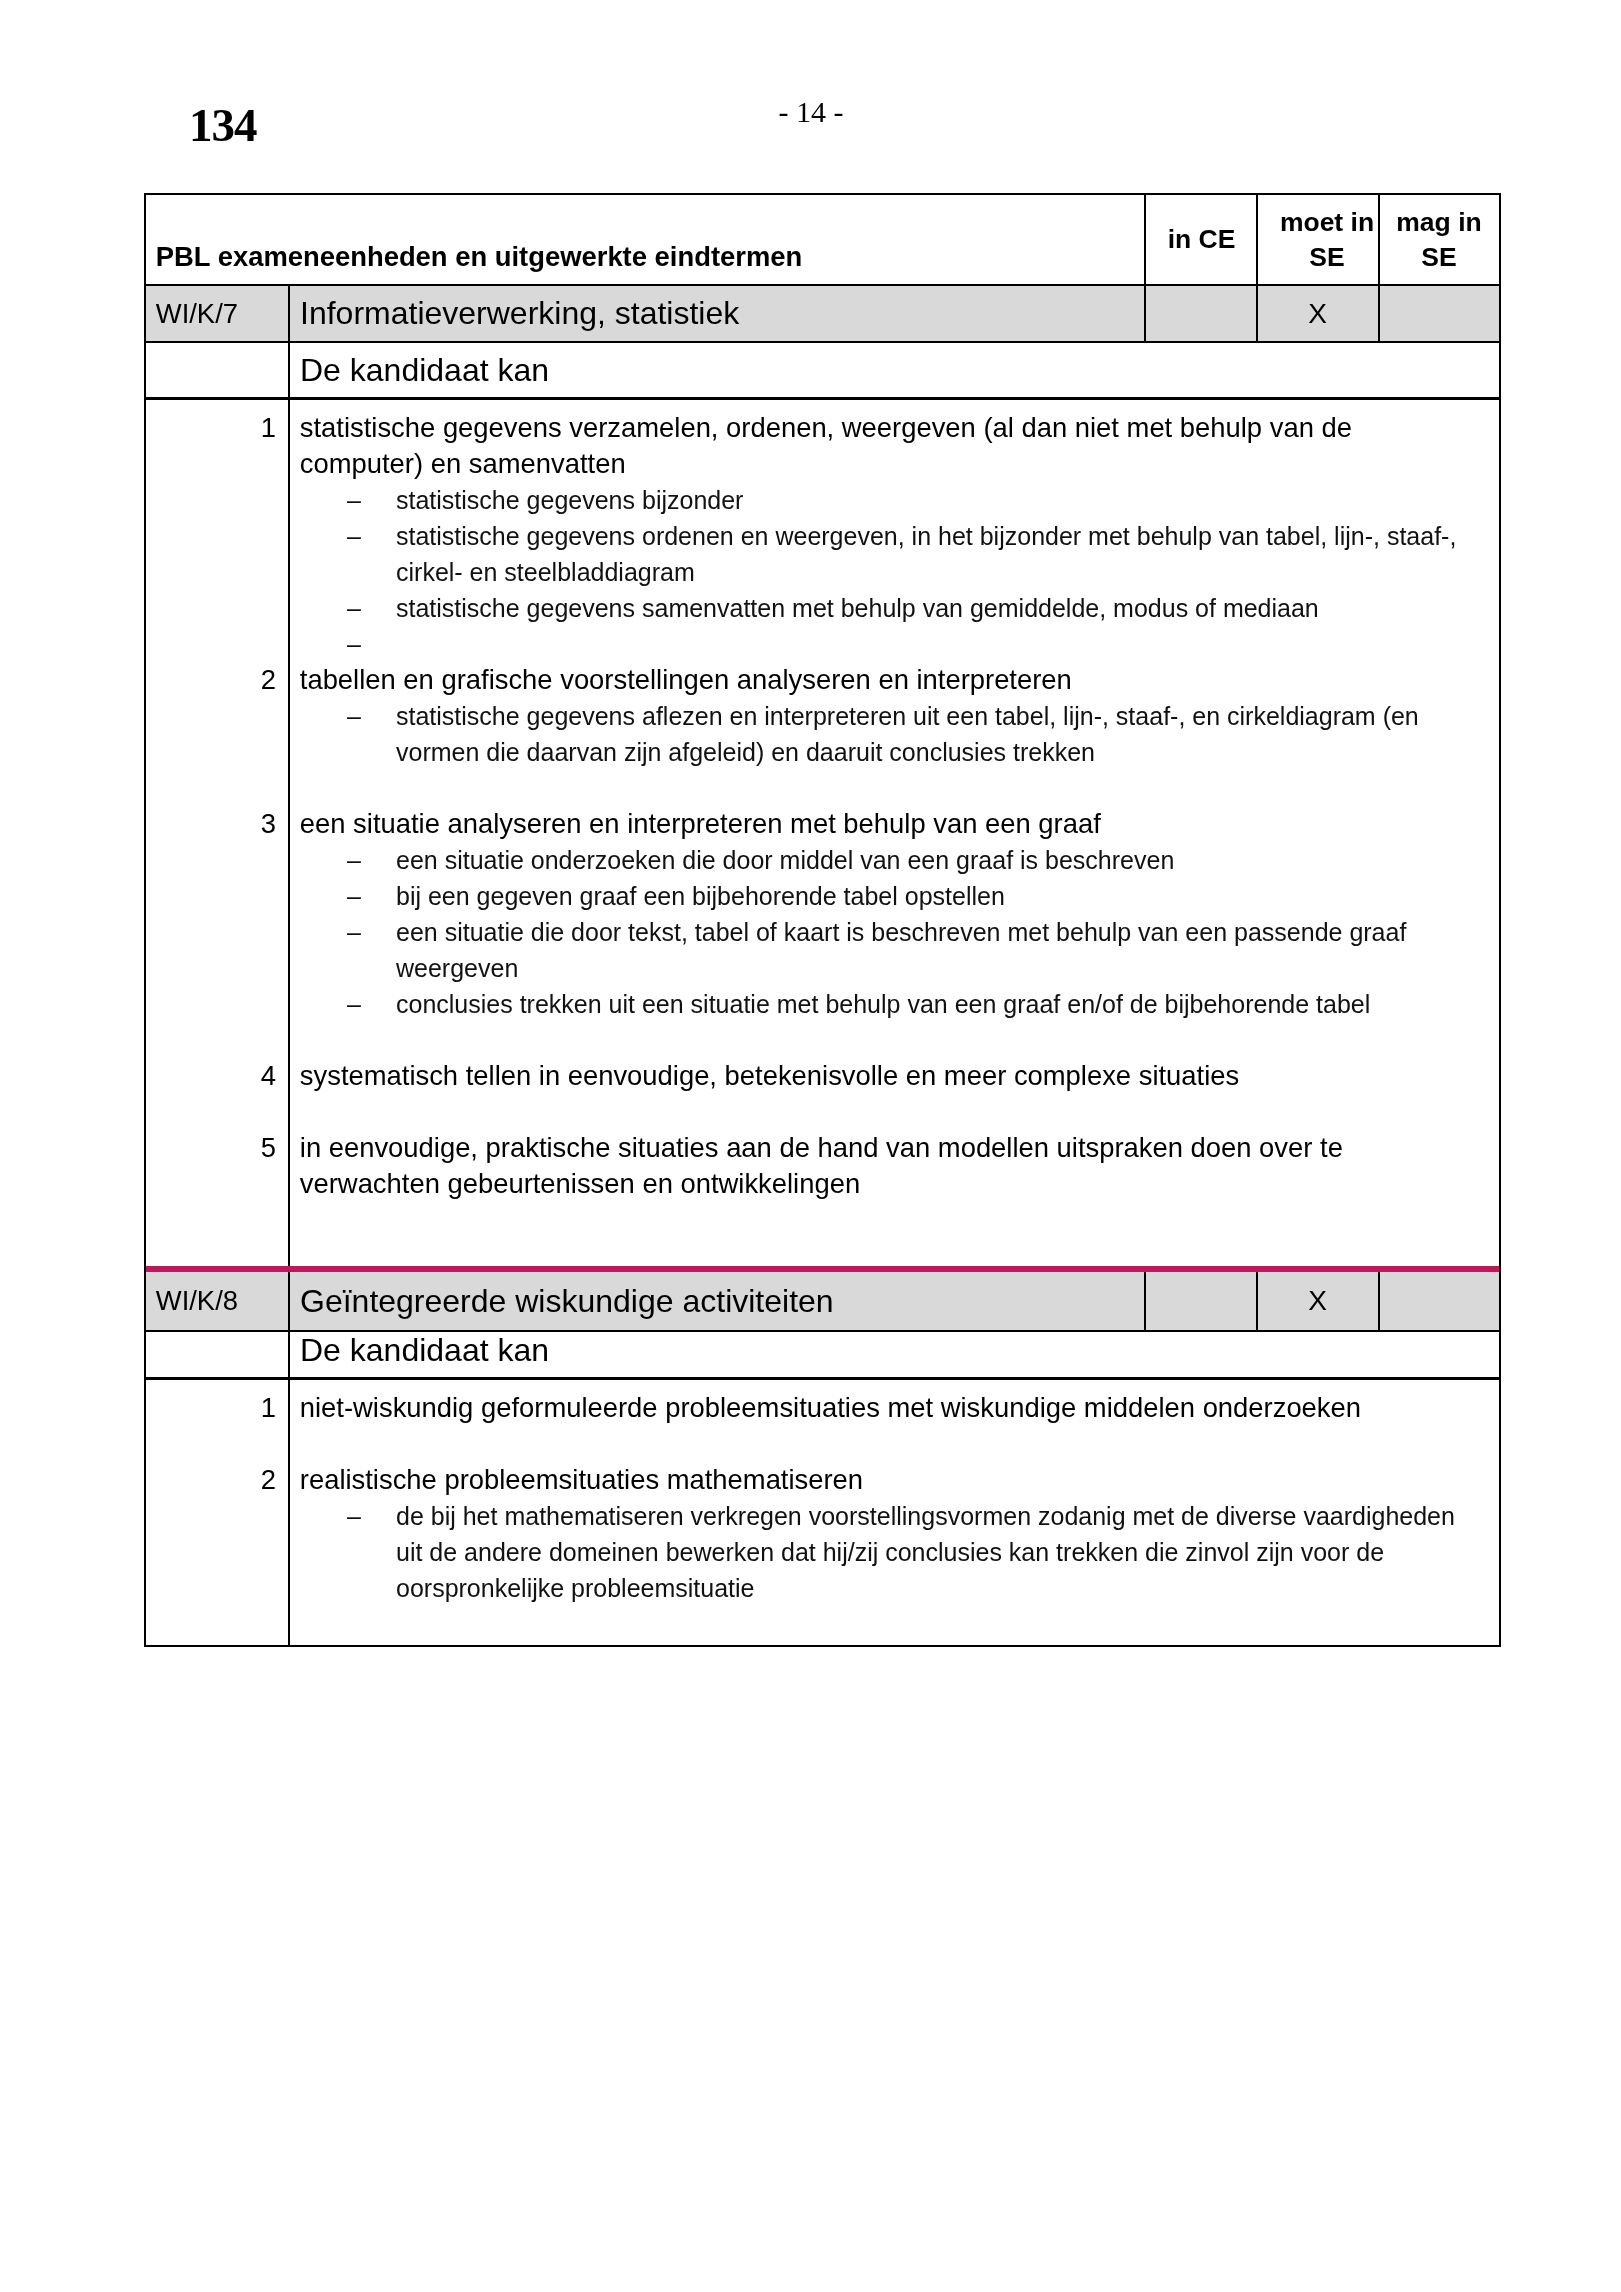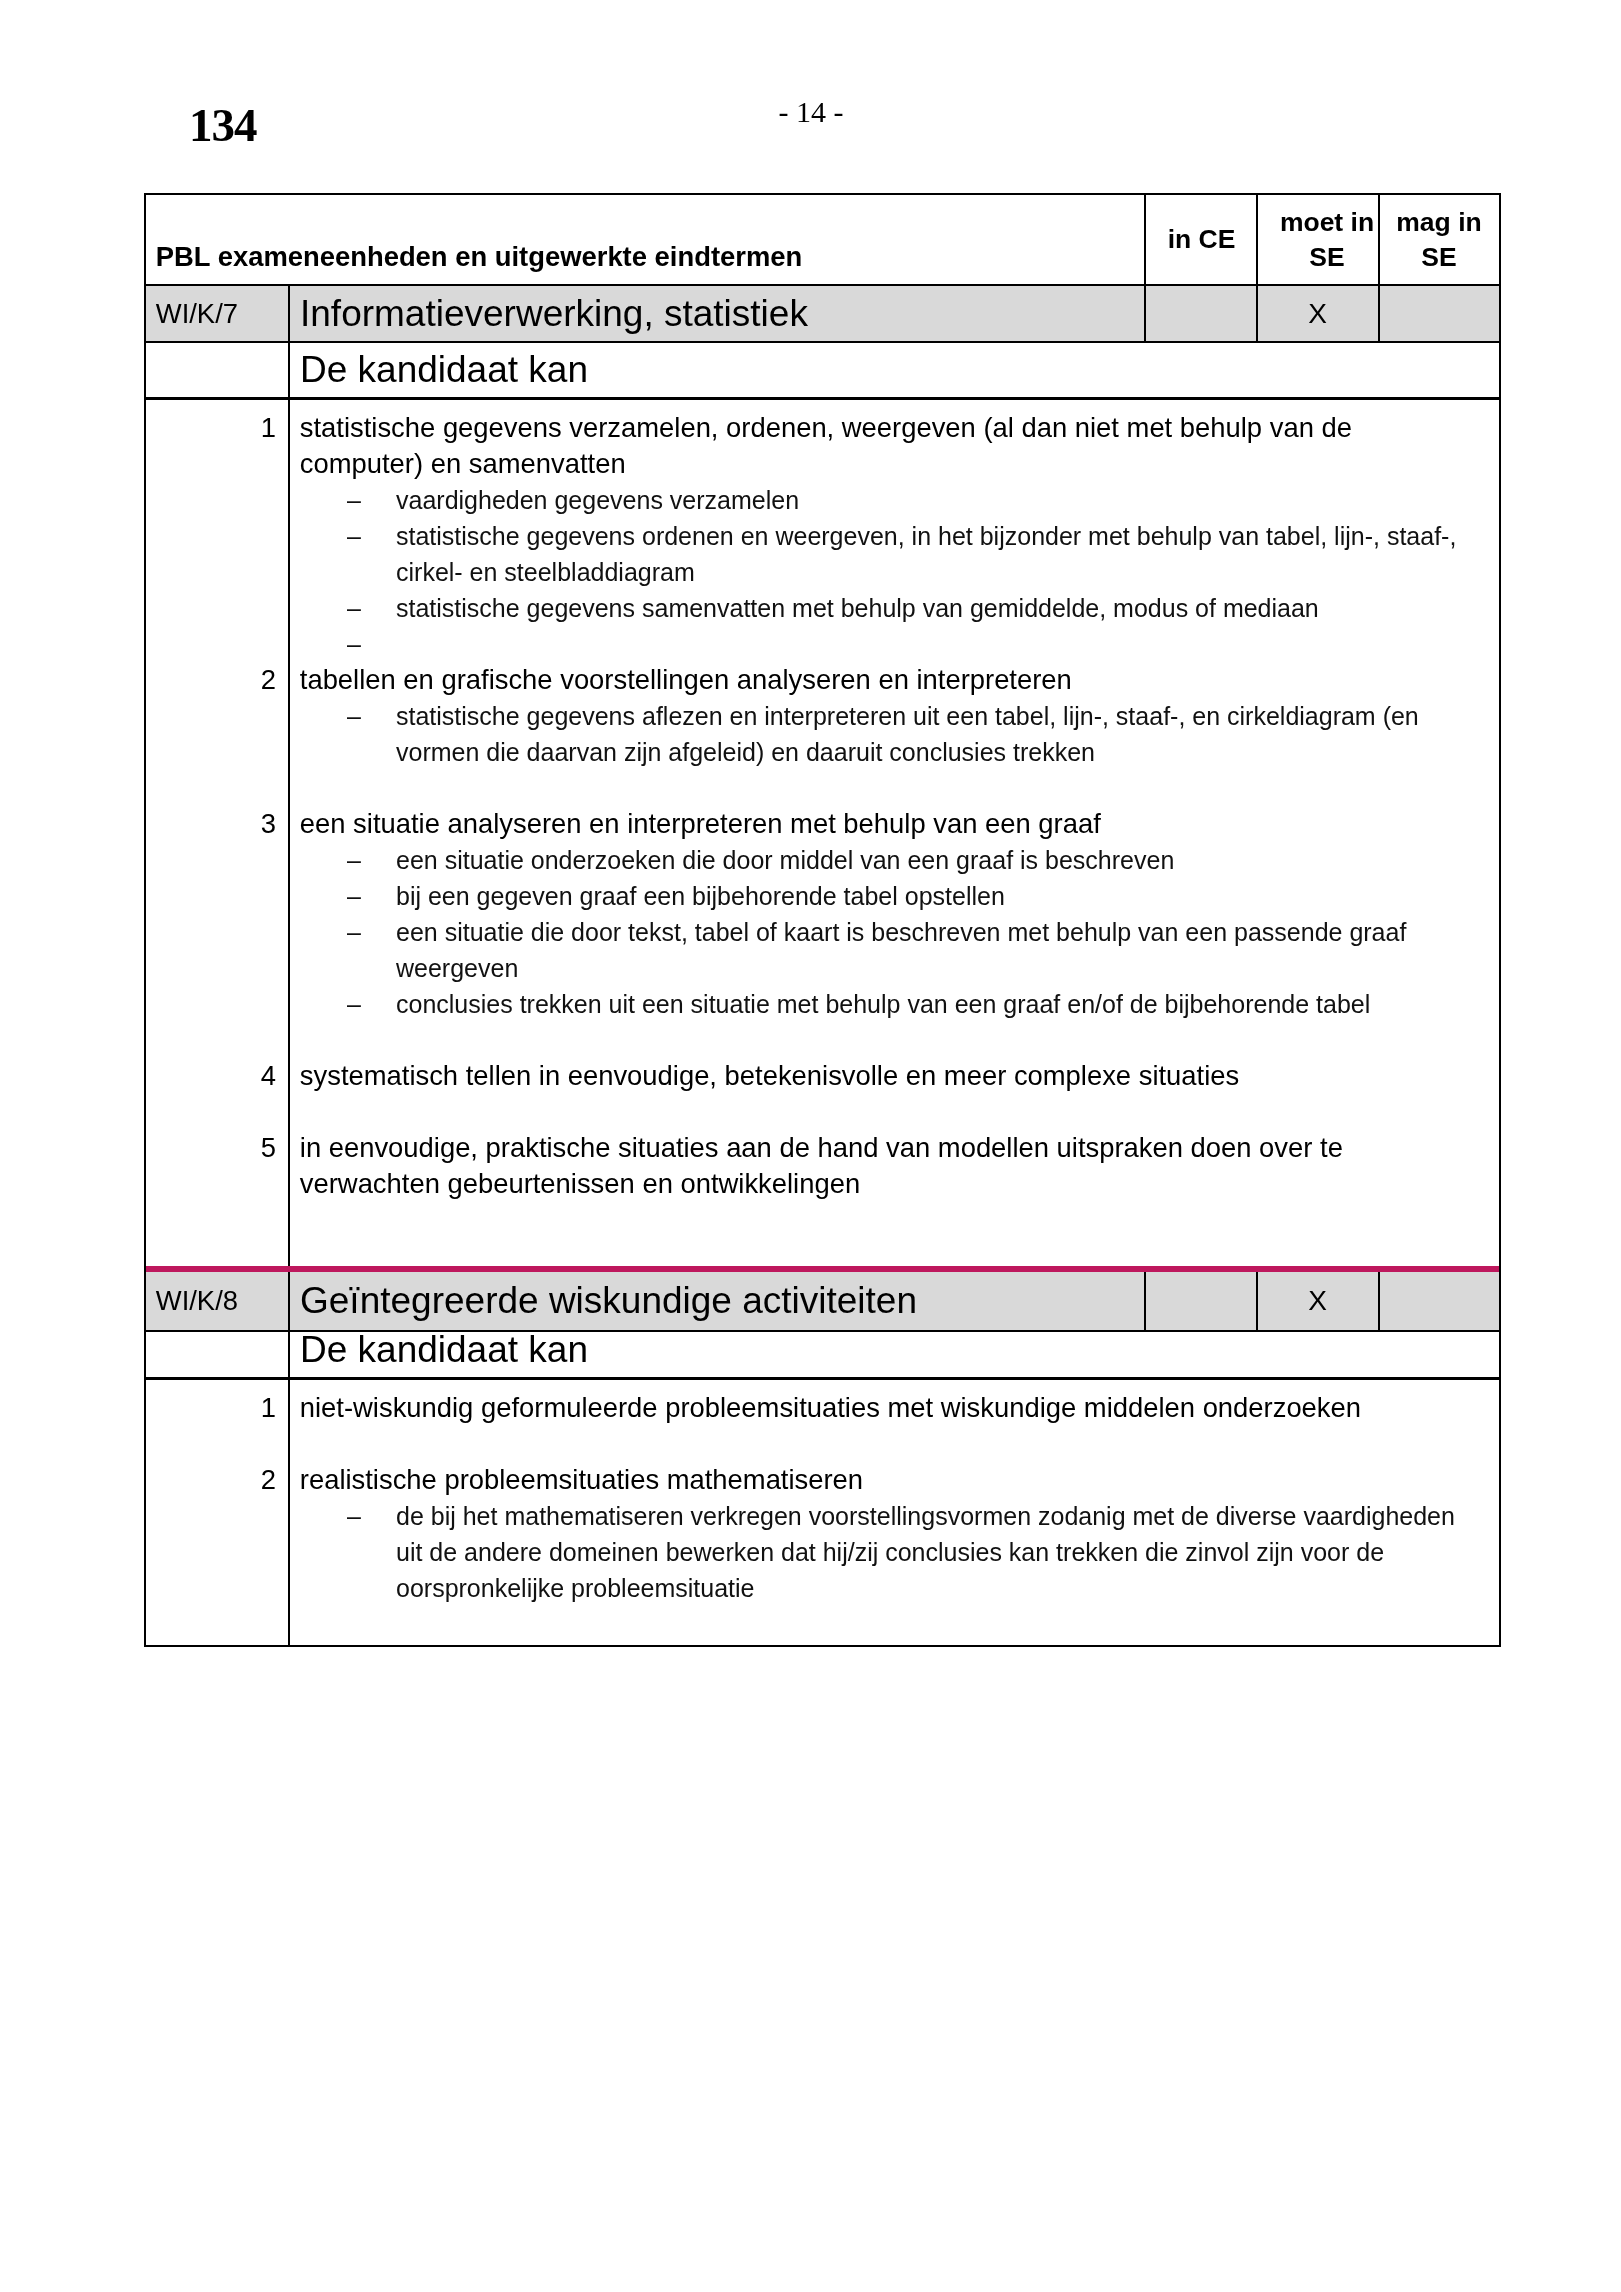--- a/index.html
+++ b/index.html
@@ -22,21 +22,21 @@
 
   .cell { position: absolute; top: 0; bottom: 0; box-sizing: border-box;
           display: flex; align-items: center; }
   .vline { position: absolute; top: 0; bottom: 0; width: 2px; background: #000; }
 
   .hdr-title { left: 9.8px; font-weight: bold; font-size: 27.4px; margin-top: 34px; }
   .hdr-col { font-weight: bold; font-size: 26.5px; text-align: center; justify-content: center;
              line-height: 35px; }
 
   .code { left: 9.8px; font-size: 27.4px; }
-  .title { left: 154px; font-size: 37px; }
+  .title { left: 154px; font-size: 32px; }
   .x-mark { font-size: 28px; justify-content: center; }
 
   .body-col1 { position: absolute; left: 142px; width: 2px; background: #000; }
 
   .content { position: absolute; left: 144px; right: 0; }
   .item { position: relative; font-size: 27.4px; line-height: 36px; }
   .item-num { position: absolute; left: -144px; width: 130px; text-align: right; }
   .item-text { padding-left: 9.8px; padding-right: 39px; }
   .sub { position: relative; font-size: 25px; line-height: 36px;
          padding-left: 106px; padding-right: 29px; color: #111; }
@@ -77,21 +77,21 @@
     <div class="vline" style="left:142px"></div>
     <div class="cell title">De kandidaat kan</div>
   </div>
 
   <div class="body-col1" style="top:205px;height:868px"></div>
   <div class="content" style="top:215px">
     <div class="item">
       <span class="item-num">1</span>
       <div class="item-text">statistische gegevens verzamelen, ordenen, weergeven (al dan niet met behulp van de computer) en samenvatten</div>
     </div>
-    <div class="sub"><span class="sub-dash">–</span><span>vaardigheden gegevens verzamelen</span></div>
+    <div class="sub"><span class="sub-dash">–</span><span>statistische gegevens bijzonder</span></div>
     <div class="sub"><span class="sub-dash">–</span><span>statistische gegevens ordenen en weergeven, in het bijzonder met behulp van tabel, lijn-, staaf-, cirkel- en steelbladdiagram</span></div>
     <div class="sub"><span class="sub-dash">–</span><span>statistische gegevens samenvatten met behulp van gemiddelde, modus of mediaan</span></div>
     <div class="sub"><span class="sub-dash">–</span></div>
     <div class="gap"></div>
 
     <div class="item">
       <span class="item-num">2</span>
       <div class="item-text">tabellen en grafische voorstellingen analyseren en interpreteren</div>
     </div>
     <div class="sub"><span class="sub-dash">–</span><span>statistische gegevens aflezen en interpreteren uit een tabel, lijn-, staaf-, en cirkeldiagram (en vormen die daarvan zijn afgeleid) en daaruit conclusies trekken</span></div>

